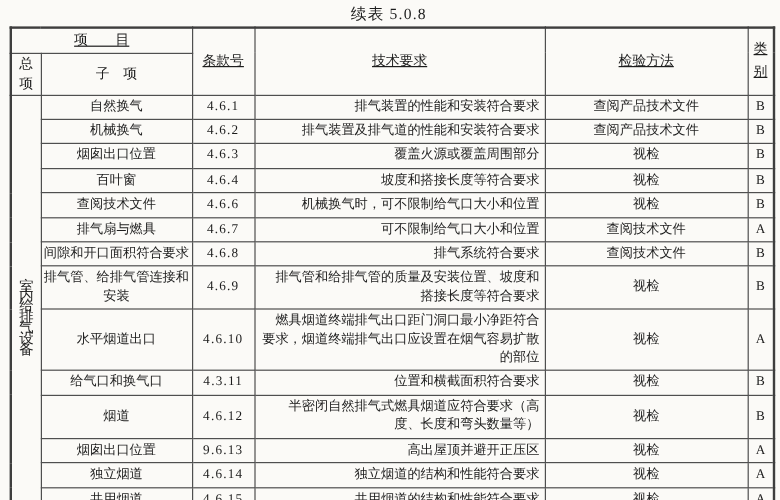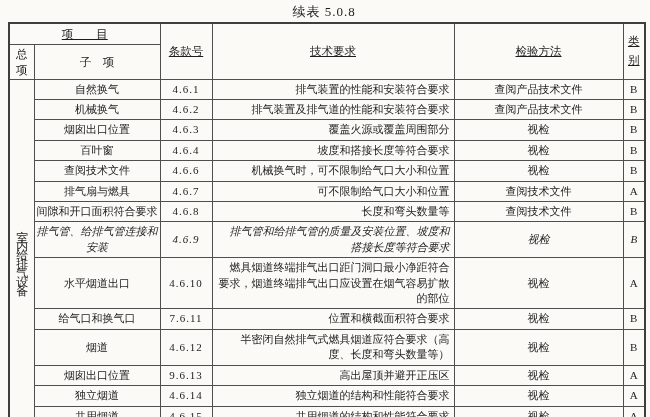--- a/index.html
+++ b/index.html
@@ -22,21 +22,21 @@
   .spec th,.spec td{
     border:1px solid #4f4f4f;
     font-weight:normal;font-size:11px;line-height:1.4;
     padding:1px 2px;text-align:center;vertical-align:middle;
     overflow:hidden;
   }
   .spec th{font-size:11.5px;}
   .h-top{height:21px;text-decoration:underline;}
   .h-bot{height:21px;}
   .r-single{height:20px;}
-  .r-two{height:34px;font-style:italic;}
+  .r-two{height:34px;}
   .r-three{height:50px;}
   .r-two-b{height:36px;}
   td.req{
     text-align:right;padding:2px 4px 2px 5px;text-indent:11px;
   }
   th.cat-col,td.cat-col{padding:0 4px;}
   th.cat-head{
     line-height:1.7;word-break:break-all;letter-spacing:0;
   }
   .vcell{padding:0;}
@@ -116,41 +116,41 @@
   <tr class="r-single">
     <td>排气扇与燃具</td>
     <td class="sp">4.6.7</td>
     <td class="req">可不限制给气口大小和位置</td>
     <td>查阅技术文件</td>
     <td class="cat-col">A</td>
   </tr>
   <tr class="r-single">
     <td>间隙和开口面积符合要求</td>
     <td class="sp">4.6.8</td>
-    <td class="req">长度和弯头数量等</td>
+    <td class="req">排气系统符合要求</td>
     <td>查阅技术文件</td>
     <td class="cat-col">B</td>
   </tr>
   <tr class="r-two">
     <td>排气管、给排气管连接和安装</td>
     <td class="sp">4.6.9</td>
     <td class="req">排气管和给排气管的质量及安装位置、坡度和搭接长度等符合要求</td>
     <td>视检</td>
     <td class="cat-col">B</td>
   </tr>
   <tr class="r-three">
     <td>水平烟道出口</td>
     <td class="sp">4.6.10</td>
     <td class="req">燃具烟道终端排气出口距门洞口最小净距符合要求，烟道终端排气出口应设置在烟气容易扩散的部位</td>
     <td>视检</td>
     <td class="cat-col">A</td>
   </tr>
   <tr class="r-single">
     <td>给气口和换气口</td>
-    <td class="sp">7.6.11</td>
+    <td class="sp">4.3.11</td>
     <td class="req">位置和横截面积符合要求</td>
     <td>视检</td>
     <td class="cat-col">B</td>
   </tr>
   <tr class="r-two-b">
     <td>烟道</td>
     <td class="sp">4.6.12</td>
     <td class="req">半密闭自然排气式燃具烟道应符合要求（高度、长度和弯头数量等）</td>
     <td>视检</td>
     <td class="cat-col">B</td>

